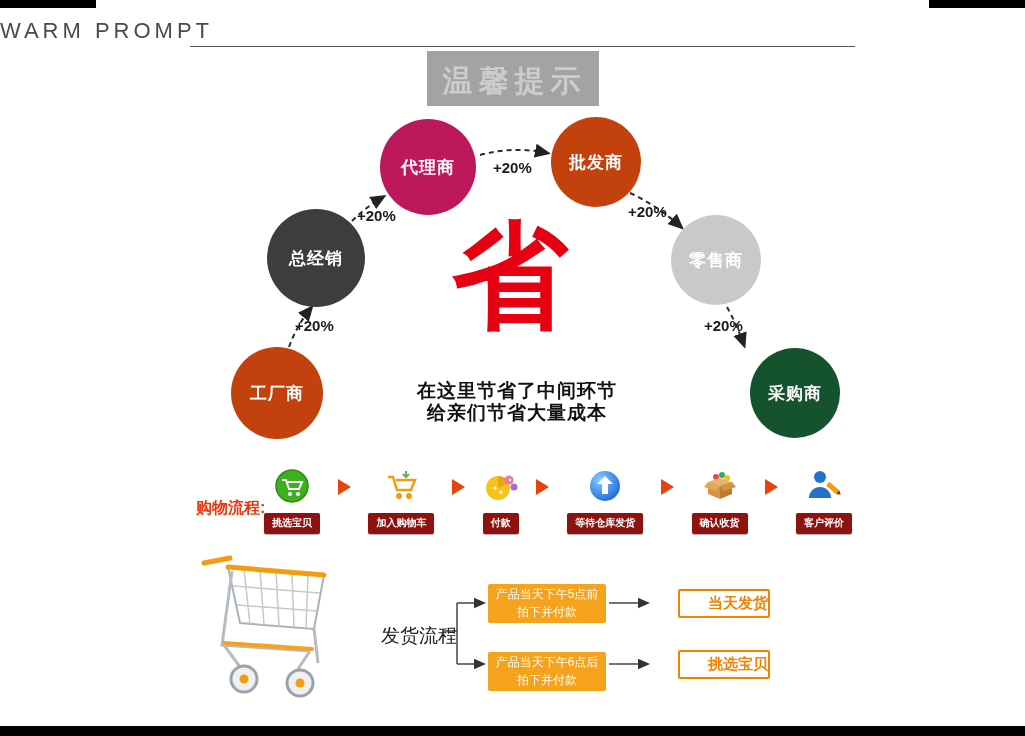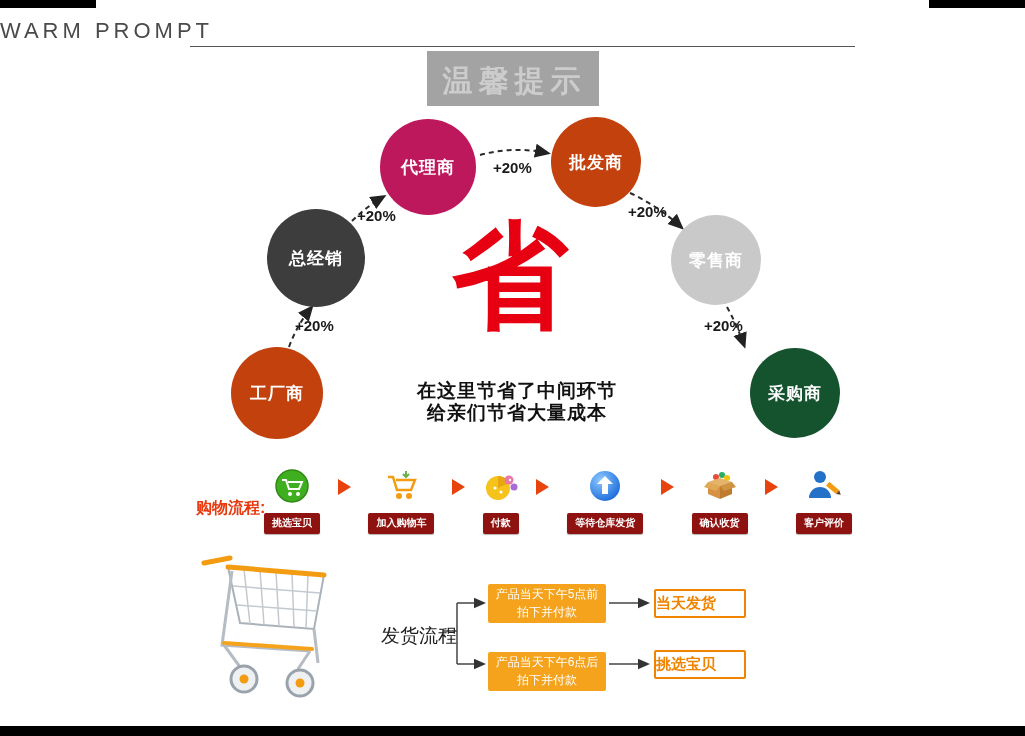--- a/index.html
+++ b/index.html
@@ -56,21 +56,21 @@
   
   .cart-illustration { position:absolute; left:192px; top:545px; }
   .ship-title { position:absolute; left:381px; top:623px; font-size:19px; color:#222; }
   .cond-box { position:absolute; width:118px; height:39px; background:#f5a21c; color:#fff;
               font-size:12px; line-height:1.45; display:flex; flex-direction:column;
               align-items:center; justify-content:center; border-radius:2px; }
   .cond-1 { left:488px; top:584px; }
   .cond-2 { left:488px; top:652px; }
   .result-box { position:absolute; width:92px; height:29px; background:#fff;
                 border:2px solid #f08300; color:#f08300; font-size:15px; font-weight:bold;
-                display:flex; align-items:center; justify-content:flex-start; border-radius:2px; }
+                display:flex; align-items:center; justify-content:flex-end; border-radius:2px;margin-left:24px; }
   .res-1 { left:654px; top:589px; }
   .res-2 { left:654px; top:650px; }
 </style>
 </head>
 <body>
 
 <div class="page">
 
   <div class="corner-bar left"></div>
   <div class="corner-bar right"></div>

